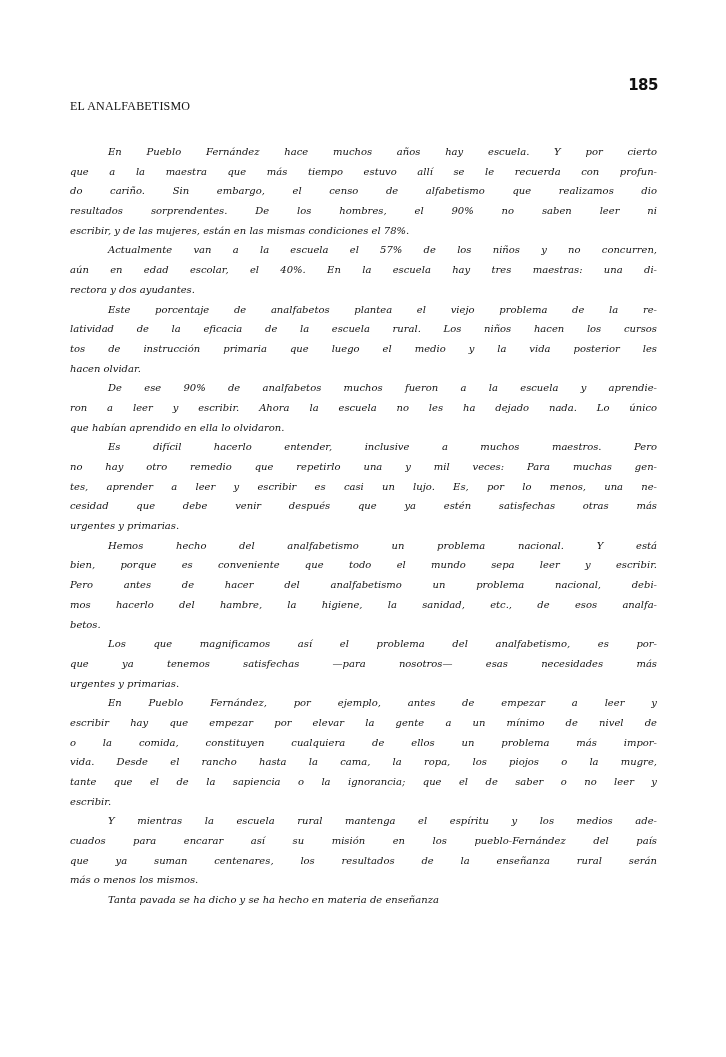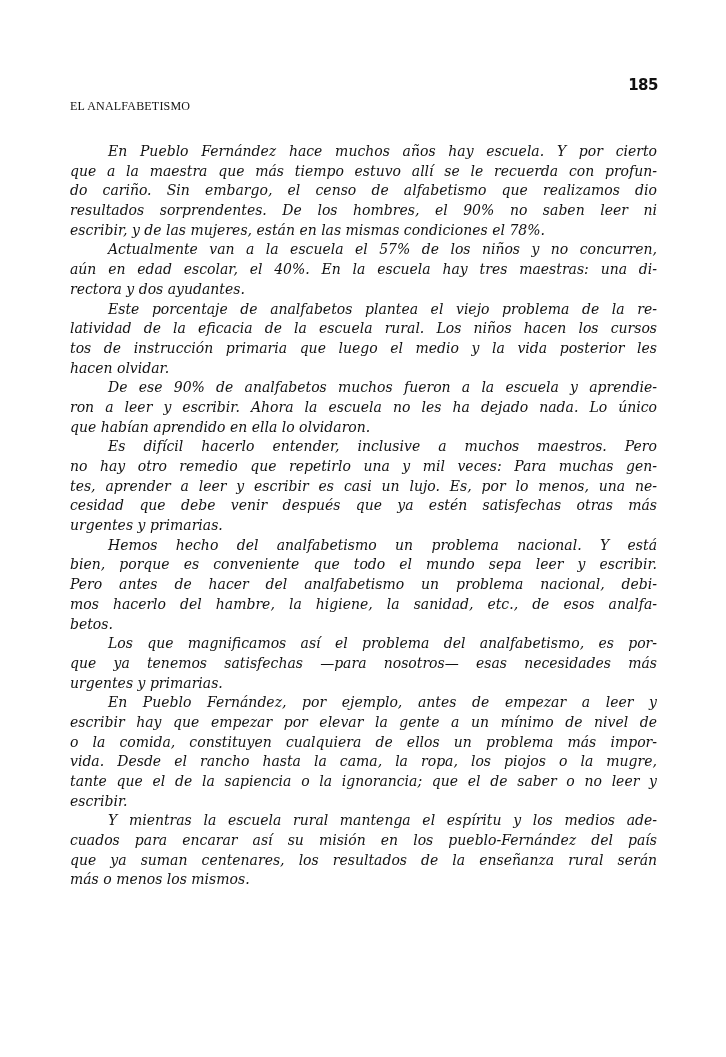--- a/index.html
+++ b/index.html
@@ -7,21 +7,21 @@
     .page-number {
       position: absolute; left: 626px; top: 76px; width: 32px; text-align: right;
       font-family: "DejaVu Sans", sans-serif; font-weight: bold; font-size: 15px; letter-spacing: -0.5px;
     }
     .running-head {
       position: absolute; left: 70px; top: 99px;
       font-family: "Liberation Serif", serif; font-size: 12px; letter-spacing: 0.2px;
     }
     .body-text {
       position: absolute; left: 70px; top: 142px; width: 587px;
-      font-family: "DejaVu Serif", serif; font-style: italic; font-size: 14px;
+      font-family: "DejaVu Serif", serif; font-style: italic; font-size: 10px;
     }
     .line {
       height: 19.7px; line-height: 19.7px; white-space: nowrap;
       text-align: justify; text-align-last: justify; overflow: visible;
     }
     .line.indent { padding-left: 38px; }
     .line.last { text-align-last: left; }
   </style>
 </head>
 <body>
@@ -79,13 +79,16 @@
       <div class="line">vida. Desde el rancho hasta la cama, la ropa, los piojos o la mugre,</div>
       <div class="line">tante que el de la sapiencia o la ignorancia; que el de saber o no leer y</div>
       <div class="line last">escribir.</div>
     </div>
     <div>
       <div class="line indent">Y mientras la escuela rural mantenga el espíritu y los medios ade-</div>
       <div class="line">cuados para encarar así su misión en los pueblo-Fernández del país</div>
       <div class="line">que ya suman centenares, los resultados de la enseñanza rural serán</div>
       <div class="line last">más o menos los mismos.</div>
     </div>
+    <div>
+      <div class="line indent last">Tanta pavada se ha dicho y se ha hecho en materia de enseñanza</div>
+    </div>
   </div>
 
 </body></html>

